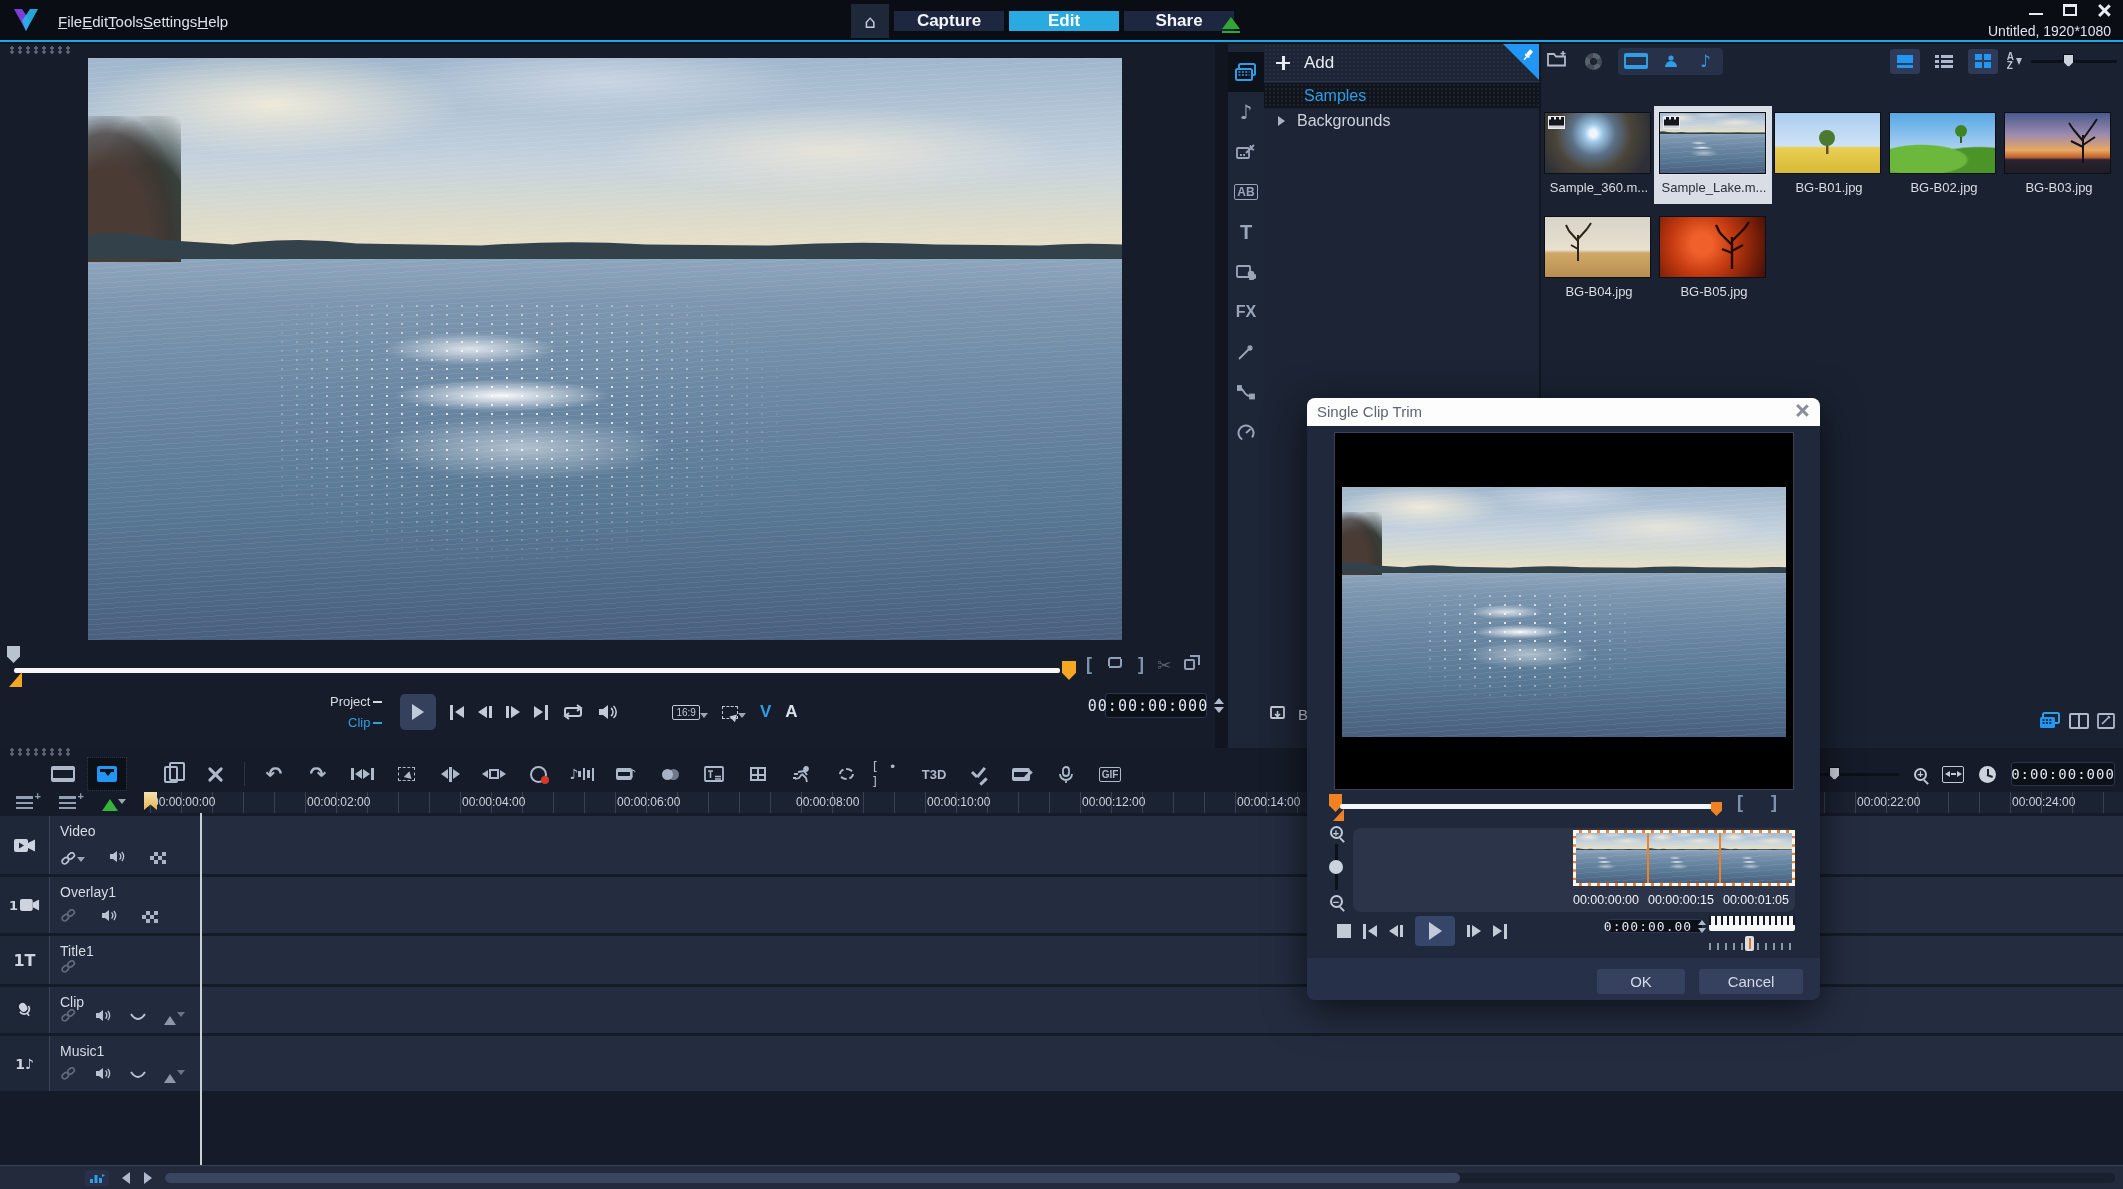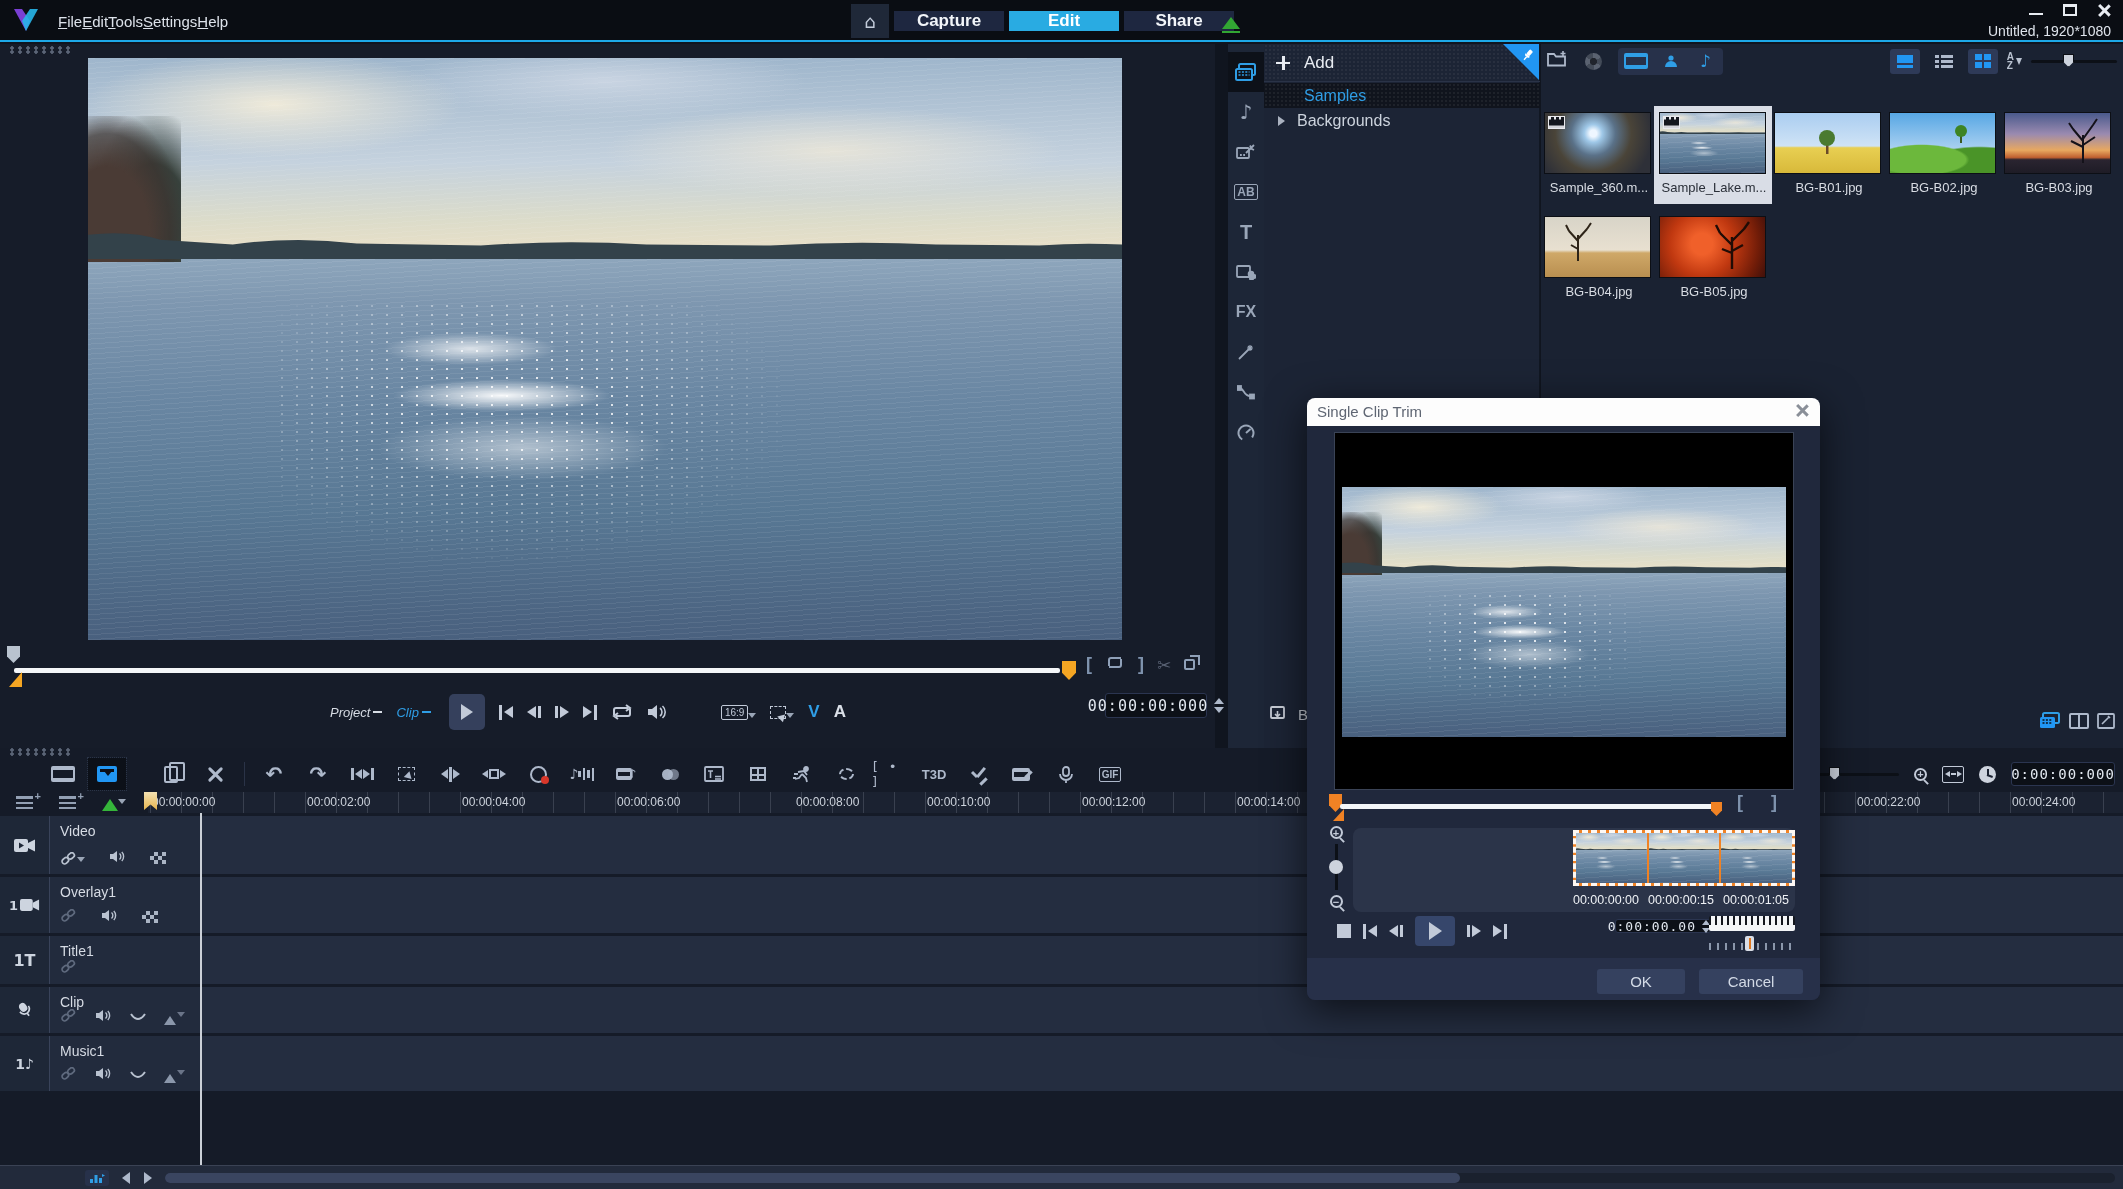--- a/index.html
+++ b/index.html
@@ -64,21 +64,21 @@
   
   .ib { display:flex; align-items:center; justify-content:center; gap:2px; color:#c2cad8; }
   .tr { width:0; height:0; border-style:solid; }
   .tr.r { border-width:8px 0 8px 12px; border-color:transparent transparent transparent currentColor; }
   .tr.l { border-width:8px 12px 8px 0; border-color:transparent currentColor transparent transparent; }
   .tr.r.s { border-width:6px 0 6px 9px; } .tr.l.s { border-width:6px 9px 6px 0; }
   .vb { width:3px; height:15px; background-color:currentColor; }
   .vb.s { height:12px; }
   .sq { width:14px; height:14px; background:#c2cad8; }
   #pv-controls { left:330px; top:648px; height:40px; gap:14px; }
-  .pc-lbls { display:flex; flex-direction:row; gap:14px; margin-right:4px;font-style:italic; }
+  .pc-lbls { display:flex; flex-direction:column; gap:6px; margin-right:4px; }
   .pc-row { display:flex; align-items:center; gap:3px; justify-content:flex-end; }
   .pc-row .lbl { font-size:13px; color:#d7dce4; }
   .pc-row.clip .lbl { color:#2f9ee6; }
   .dashline { width:9px; height:2px; background:#d7dce4; }
   .pc-row.clip .dashline { background:#2f9ee6; }
   .play-tile { width:36px; height:36px; background:#35405c; border-radius:5px; }
   .tcbox { display:flex; align-items:center; justify-content:center; gap:6px; background:#0c1017; border:1px solid #2b3550; border-radius:3px; color:#e3e9f1; font-size:15px; letter-spacing:1px; }
   .spin { display:flex; flex-direction:column; gap:3px; }
   .spin .u { width:0;height:0;border:5px solid transparent;border-bottom:6px solid #aeb9cb;border-top:none; }
   .spin .d { width:0;height:0;border:5px solid transparent;border-top:6px solid #aeb9cb;border-bottom:none; }
@@ -240,21 +240,21 @@
   .vslider { position:relative; width:14px; height:46px; }
   .vslider .track { position:absolute; left:6px; top:0; width:3px; height:100%; background:#0c1017; }
   .vslider .knob { position:absolute; left:0; top:16px; width:14px; height:14px; border-radius:50%; background:#cdd3dd; }
   #dlg-thumbpanel { left:46px; top:430px; width:442px; height:84px; background:#2b3449; border-radius:8px; }
   #dlg-clipstrip { left:266px; top:432px; width:222px; height:56px; background:#f08224; display:flex; gap:2px; padding:3px; }
   #dlg-clipstrip .clip-thumb { flex:1; height:50px; position:relative; }
   #dlg-strip-dash { left:266px; top:432px; width:222px; height:56px; border:3px dashed rgba(255,255,255,.95); pointer-events:none; }
   .dlg-tc { position:absolute; top:495px; width:74px; text-align:center; font-size:12.5px; color:#eef1f5; }
   #dlg-transport { left:30px; top:516px; height:34px; gap:12px; }
   .dlg-play-tile { width:40px; height:30px; background:#36466b; border-radius:4px; }
-  #dlg-timecode { left:308px; top:521px; width:96px; height:14px; font-size:13px;justify-content:flex-end; }
+  #dlg-timecode { left:300px; top:521px; width:96px; height:14px; font-size:13px; }
   .jog { position:absolute; left:402px; top:518px; width:86px; height:15px; background:#f4f6f8; border-radius:2px;
     background-image:repeating-linear-gradient(90deg,#14171e 0 2px, transparent 2px 6px); background-size:100% 60%; background-repeat:no-repeat; background-position:0 0; }
   .shuttle { position:absolute; left:402px; top:540px; width:86px; height:12px;
     background:repeating-linear-gradient(90deg,#8b97ab 0 2px, transparent 2px 8px); background-size:100% 60%; background-position:0 100%; background-repeat:no-repeat; }
   .shuttle-thumb { position:absolute; left:36px; top:-2px; width:9px; height:15px; background:#d9dde6; border-radius:2px; }
   .shuttle-thumb::after { content:""; position:absolute; left:3.5px; top:2px; width:2px; height:11px; background:#e07820; }
   #dlg-btnband { left:0; top:560px; width:513px; height:42px; background:#273049; border-radius:0 0 8px 8px; }
   .dlg-btn { position:absolute; top:11px; height:25px; background:#35415f; border-radius:3px; color:#d3dae6; font-size:15px; display:flex; align-items:center; justify-content:center; }
   #btn-ok { left:290px; width:88px; } #btn-cancel { left:392px; width:104px; }
 </style>

